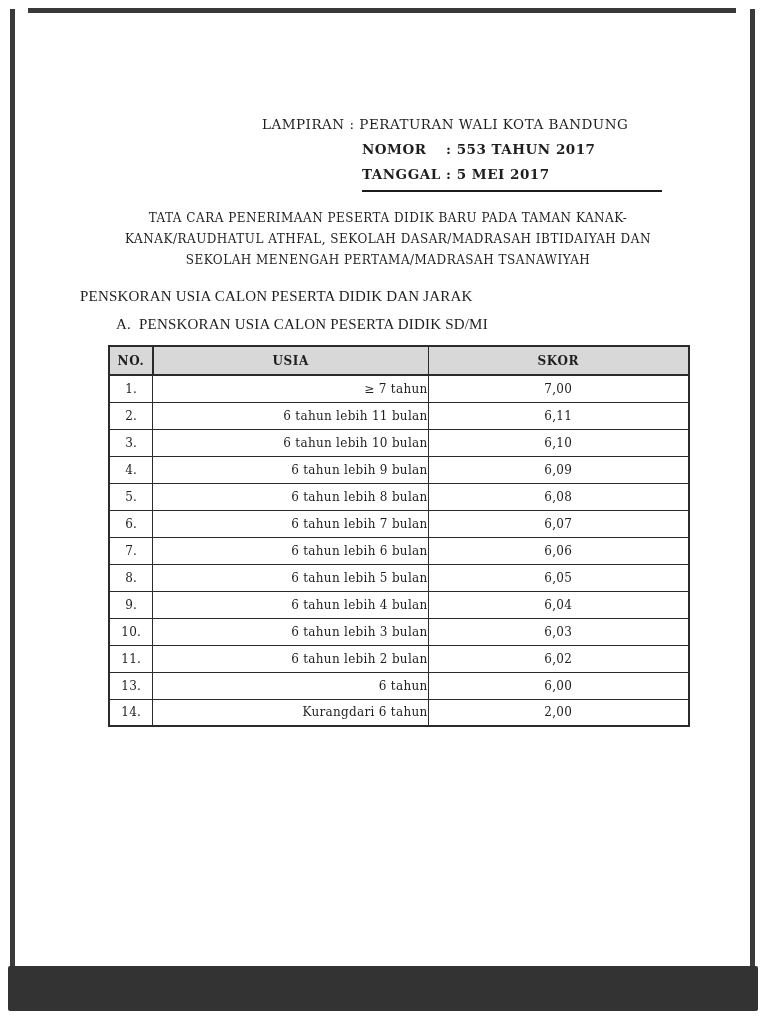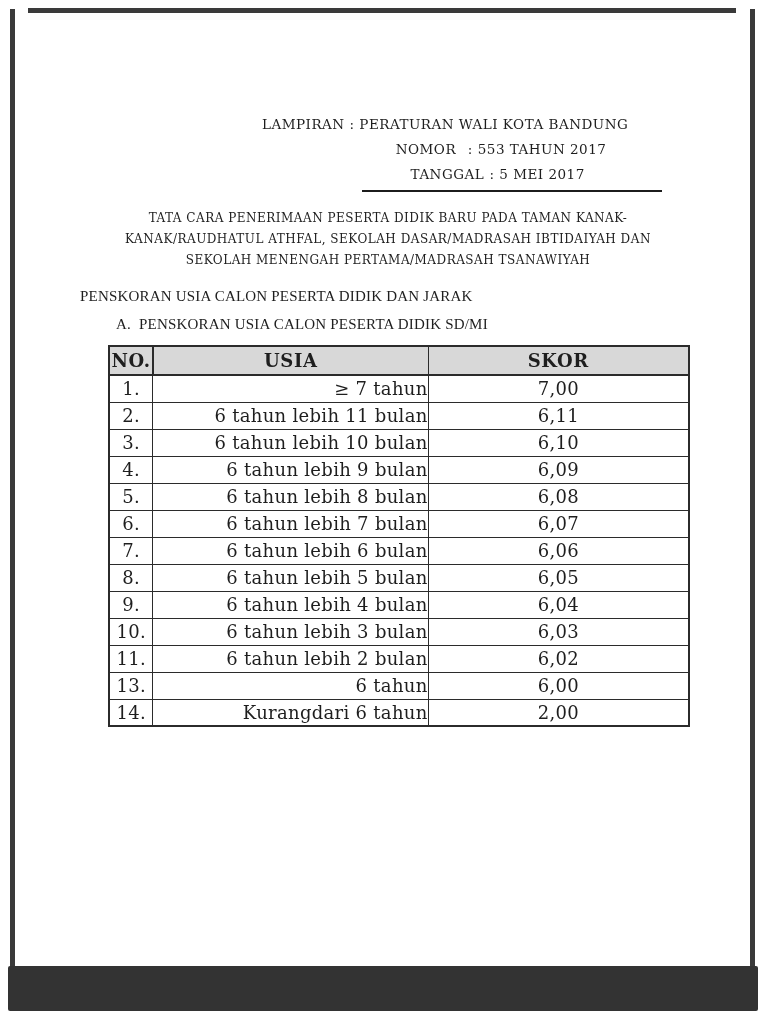--- a/index.html
+++ b/index.html
@@ -17,22 +17,22 @@
   .edge-top    { left: 28px;  top: 8px;   width: 708px; height: 5px; }
   .edge-left   { left: 10px;  top: 9px;   width: 5px;   height: 1001px; }
   .edge-right  { left: 750px; top: 9px;   width: 5px;   height: 958px; }
   .edge-band   { left: 8px;   top: 966px; width: 750px; height: 45px; background: #333333; border-radius: 2px; }
 
   
   .doc-header {
     position: absolute; left: 262px; top: 112px;
     font-size: 13.5px; letter-spacing: 0.5px; white-space: nowrap;
   }
-  .doc-header .hline { line-height: 25px; text-align: center; }
-  .doc-header .indent { margin-left: 100px; }
+  .doc-header .hline { line-height: 25px; }
+  .doc-header .indent { margin-left: 100px; font-weight: bold; }
   .doc-header .hlabel { display: inline-block; width: 84px; }
   .header-underline {
     position: absolute; left: 362px; top: 190px;
     width: 300px; height: 2px; background: #1c1c1c;
   }
 
   
   .subject {
     position: absolute; left: 80px; top: 208px; width: 616px;
     text-align: center; font-size: 12px; line-height: 21px;
@@ -49,21 +49,21 @@
     position: absolute; left: 88px; top: 316px;
     font-family: "Liberation Serif", serif; font-size: 15px;
     letter-spacing: 0.2px; white-space: nowrap; margin-left: 28px;
   }
   .subsection-title .prefix { margin-right: 8px; }
 
   
   .score-table {
     position: absolute; left: 108px; top: 345px;
     width: 582px; border-collapse: collapse;
-    font-size: 18px; letter-spacing: 0.3px;
+    font-size: 12px; letter-spacing: 0.3px;
   }
   .score-table, .score-table th, .score-table td { border: 1px solid #2b2b2b; }
   .score-table { border: 2px solid #2b2b2b; }
   .score-table th {
     height: 29px; background: #d8d8d8;
     font-weight: bold; letter-spacing: 0.6px;
     border-bottom: 2px solid #2b2b2b; text-align: center;
   }
   .score-table th.h-no { border-right: 2px solid #2b2b2b; }
   .score-table td { height: 27px; }

